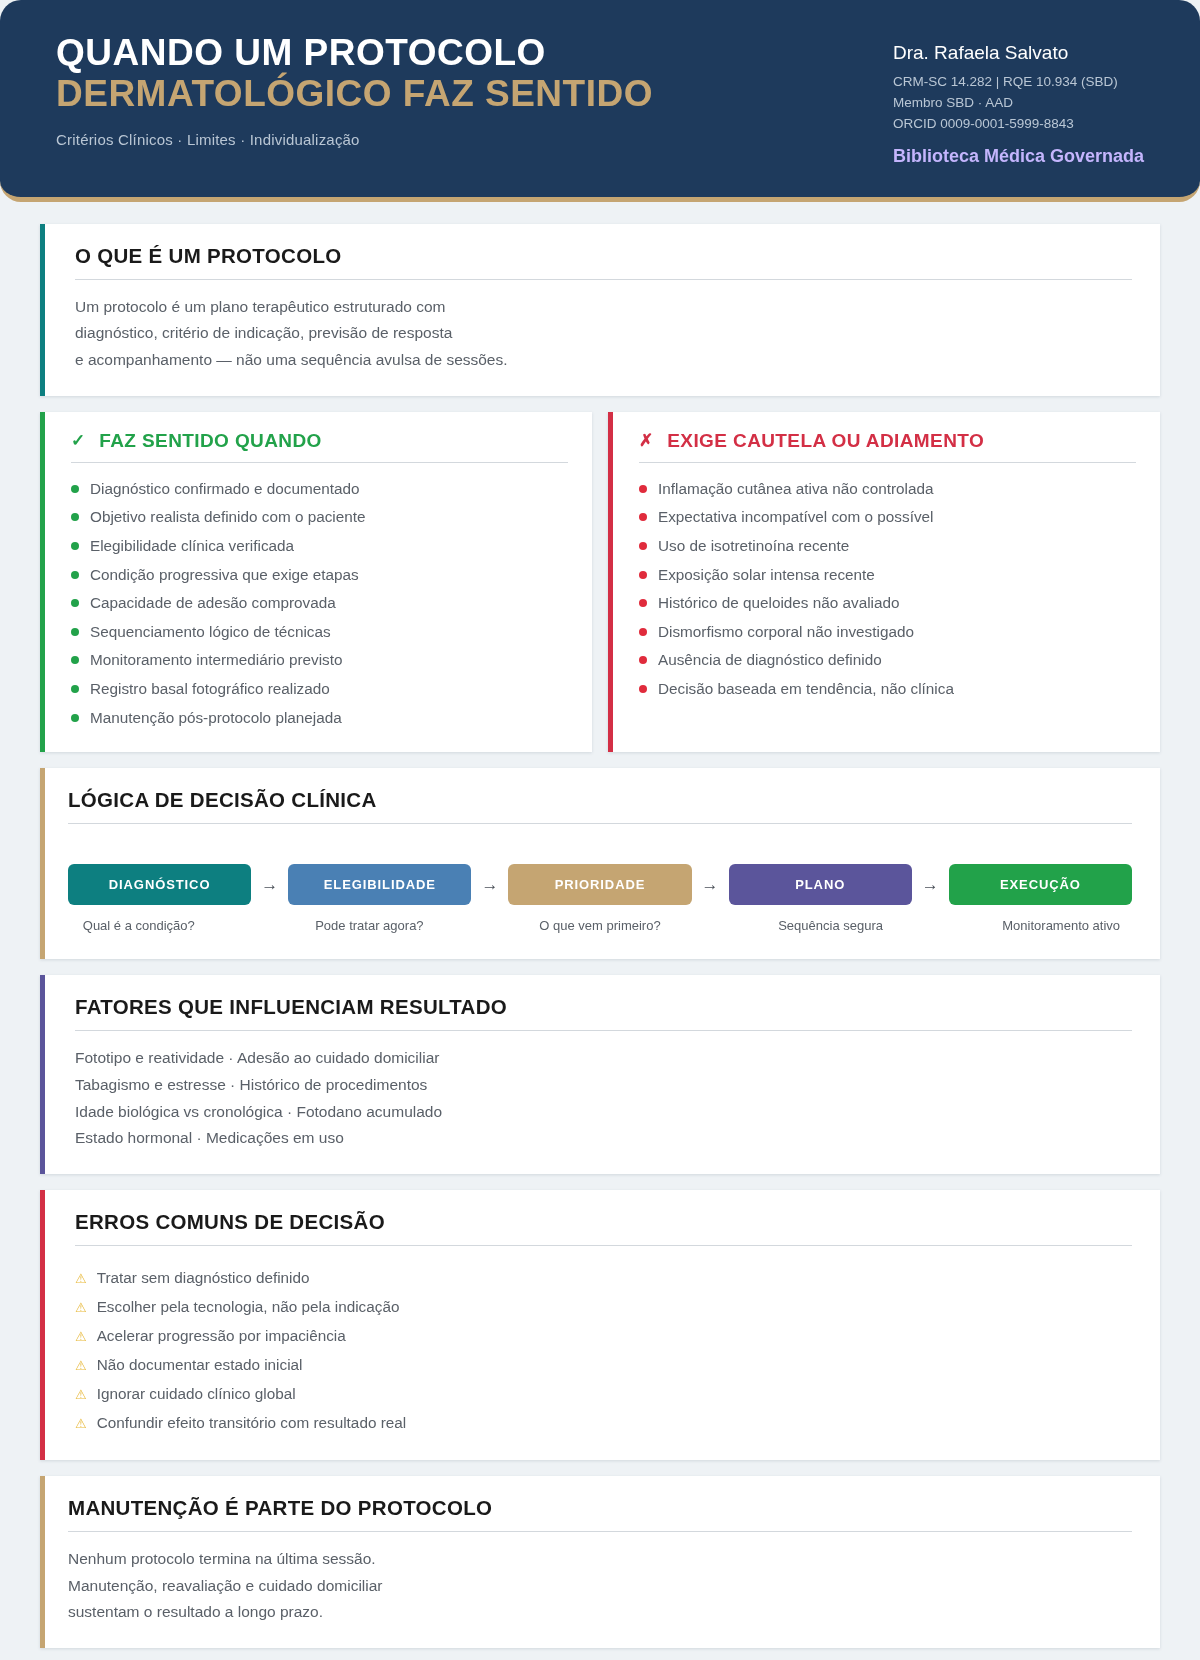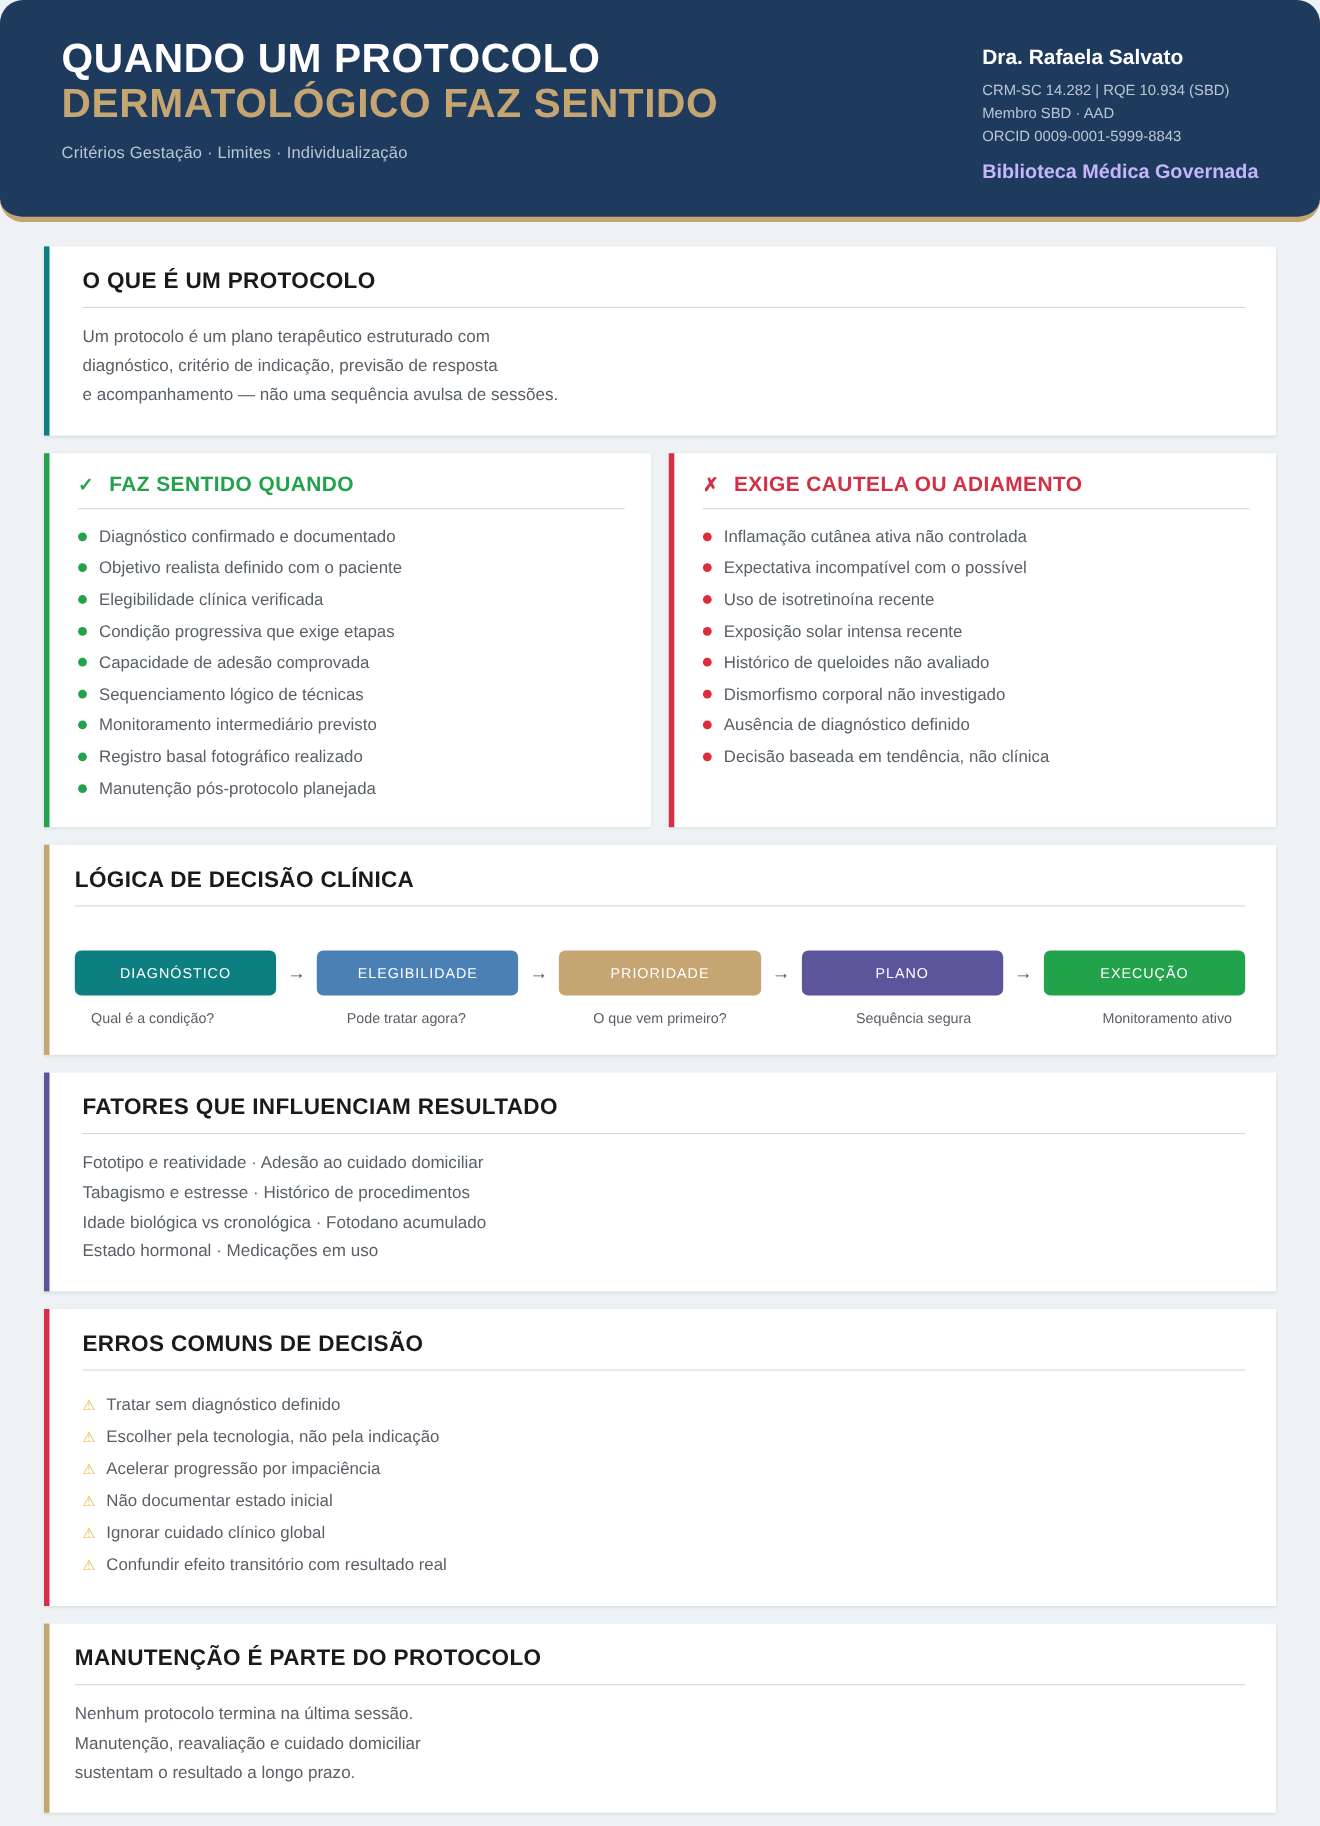--- a/index.html
+++ b/index.html
@@ -44,21 +44,21 @@
     margin-top:16px;
     letter-spacing:0.2px;
   }
   .header-right {
     text-align:left;
     padding-top:14px;
     min-width:250px;
   }
   .doc-name {
     font-size:19px;
-    font-weight:bold;
+    font-weight:normal;
     color:#ffffff;
     margin-bottom:8px;
   }
   .doc-line {
     font-size:13.5px;
     color:#b9c6d4;
     line-height:1.55;
   }
   .doc-biblio {
     font-size:18px;
@@ -154,21 +154,21 @@
     align-items:center;
     justify-content:space-between;
     gap:0;
   }
   .flow-item { flex:1; text-align:center; }
   .flow-box {
     border-radius:6px;
     padding:13px 4px;
     color:#ffffff;
     font-size:13px;
-    font-weight:normal;
+    font-weight:bold;
     letter-spacing:0.9px;
   }
   .flow-arrow {
     font-size:17px;
     color:#4a5058;
     padding:0 10px;
     flex-shrink:0;
   }
   .flow-caption-row {
     display:flex;
@@ -197,21 +197,21 @@
   }
   .warn-ico { color:#e8b93b; font-size:13px; flex-shrink:0; }
 </style>
 </head>
 <body>
 
 <div class="header">
   <div class="header-left">
     <div class="title-1">QUANDO UM PROTOCOLO</div>
     <div class="title-2">DERMATOLÓGICO FAZ SENTIDO</div>
-    <div class="subtitle">Critérios Gestação · Limites · Individualização</div>
+    <div class="subtitle">Critérios Clínicos · Limites · Individualização</div>
   </div>
   <div class="header-right">
     <div class="doc-name">Dra. Rafaela Salvato</div>
     <div class="doc-line">CRM-SC 14.282 | RQE 10.934 (SBD)</div>
     <div class="doc-line">Membro SBD · AAD</div>
     <div class="doc-line">ORCID 0009-0001-5999-8843</div>
     <div class="doc-biblio">Biblioteca Médica Governada</div>
   </div>
 </div>
 

